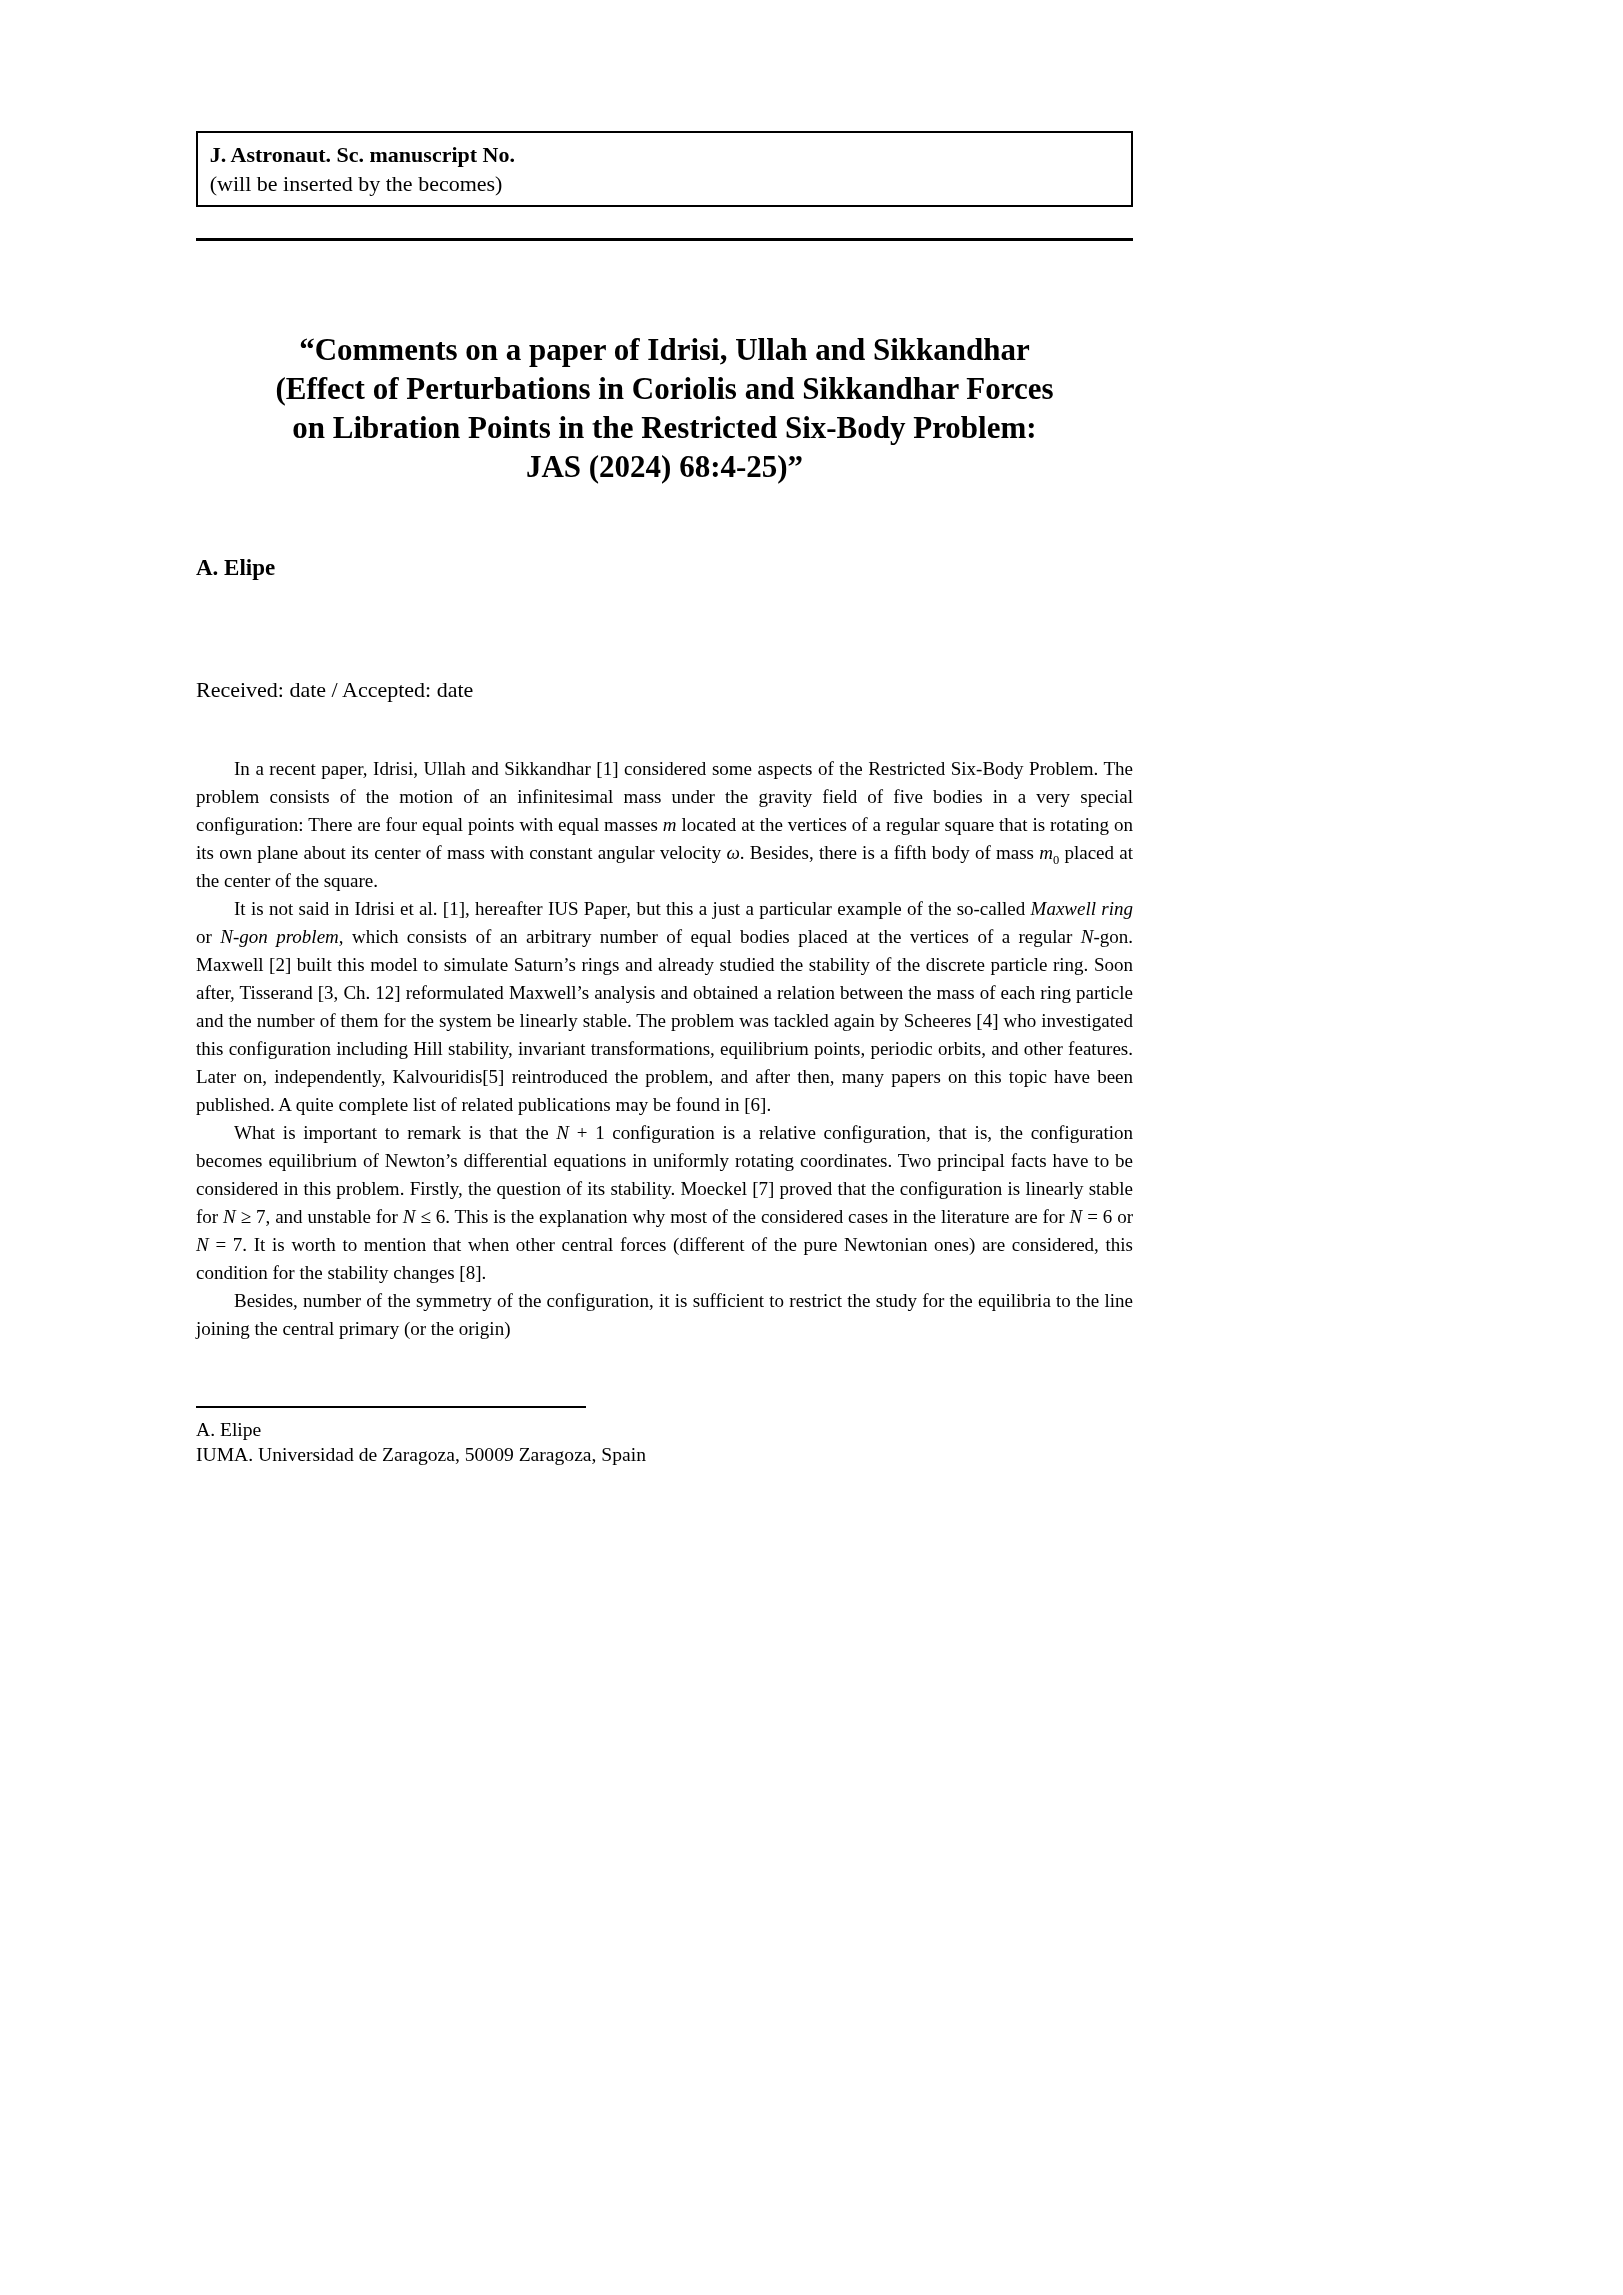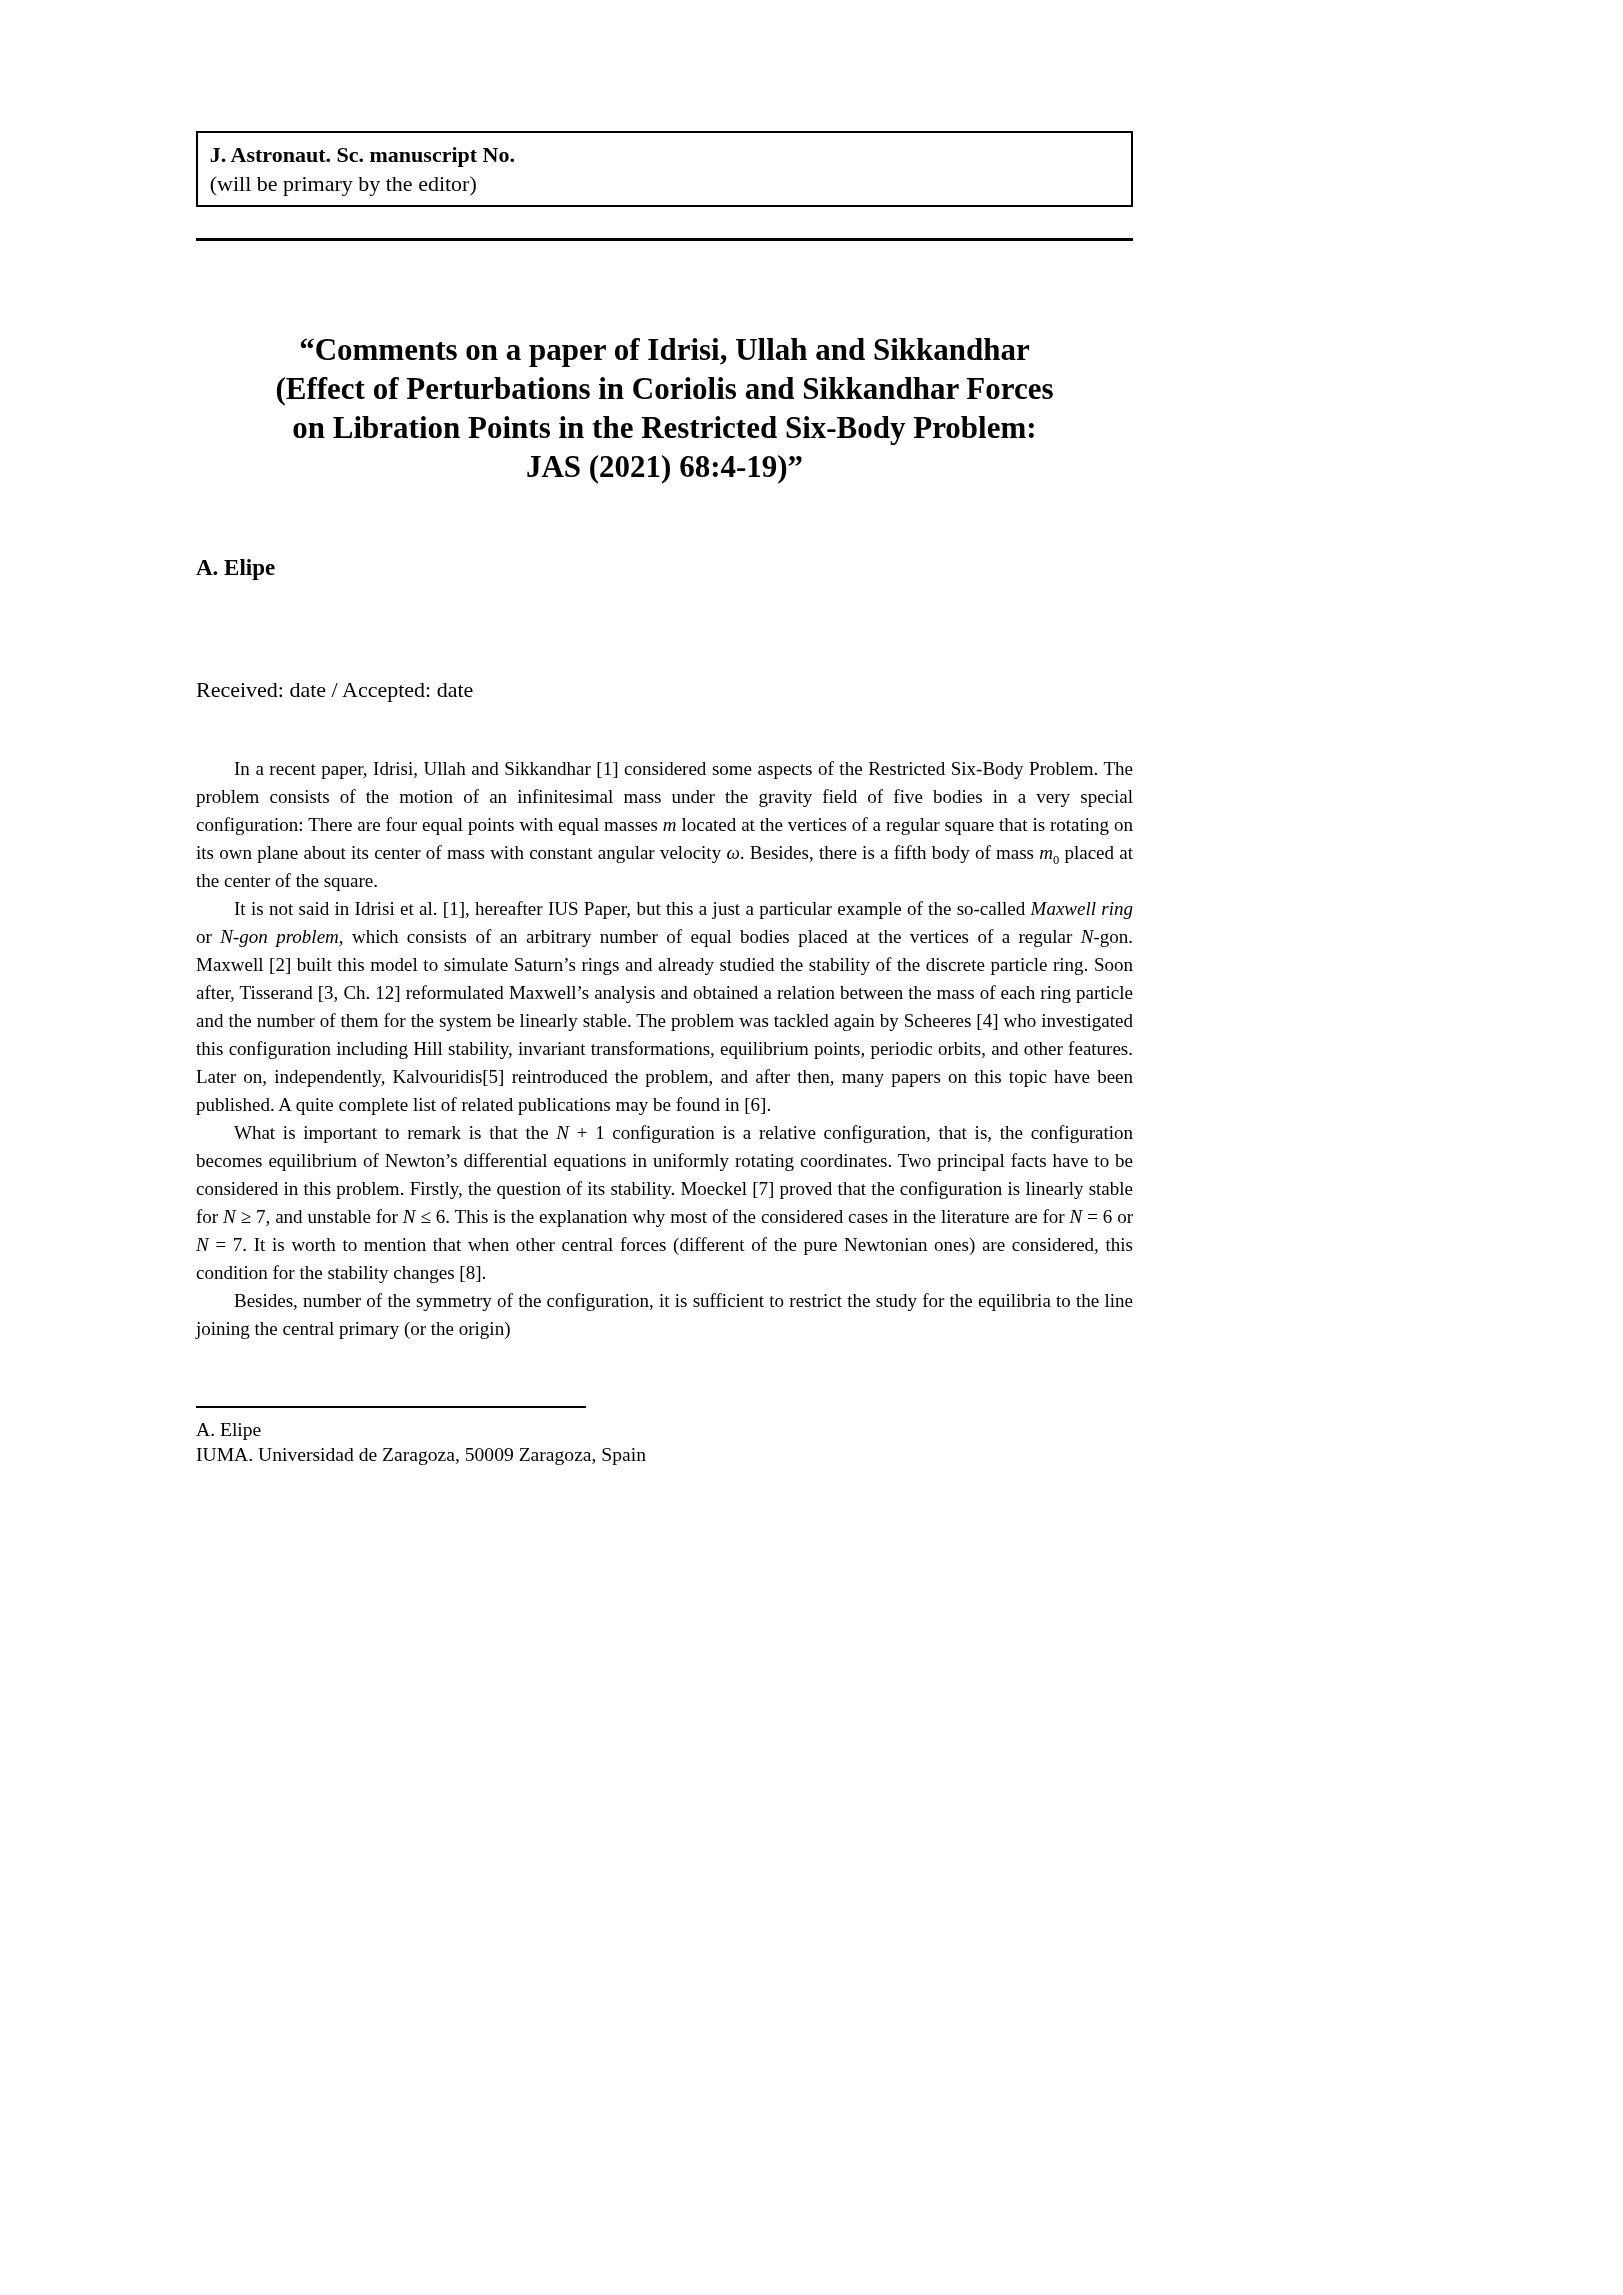--- a/index.html
+++ b/index.html
@@ -74,30 +74,30 @@
   }
 </style>
 </head>
 <body>
 
 <div class="page">
   <div class="content">
 
     <div class="header-box">
       <div class="hb-line1">J. Astronaut. Sc. manuscript No.</div>
-      <div class="hb-line2">(will be primary by the editor)</div>
+      <div class="hb-line2">(will be inserted by the becomes)</div>
     </div>
 
     <div class="top-rule"></div>
 
     <h1 class="title">
         <div>“Comments on a paper of Idrisi, Ullah and Sikkandhar</div>
         <div>(Effect of Perturbations in Coriolis and Sikkandhar Forces</div>
         <div>on Libration Points in the Restricted Six-Body Problem:</div>
-        <div>JAS (2021) 68:4-19)”</div>
+        <div>JAS (2024) 68:4-25)”</div>
       </h1>
 
     <div class="author">A. Elipe</div>
 
     <div class="dates">Received: date / Accepted: date</div>
 
     <div class="body">
         <p><span>In a recent paper, Idrisi, Ullah and Sikkandhar [1] considered some aspects of the Restricted Six-Body Problem. The problem consists of the motion of an infinitesimal mass under the gravity field of five bodies in a very special configuration: There are four equal points with equal masses </span><i>m</i><span> located at the vertices of a regular square that is rotating on its own plane about its center of mass with constant angular velocity </span><i>ω</i><span>. Besides, there is a fifth body of mass </span><i>m</i><sub>0</sub><span> placed at the center of the square.</span></p>
         <p><span>It is not said in Idrisi et al. [1], hereafter IUS Paper, but this a just a particular example of the so-called </span><i>Maxwell ring</i><span> or </span><i>N-gon problem</i><span>, which consists of an arbitrary number of equal bodies placed at the vertices of a regular </span><i>N</i><span>-gon. Maxwell [2] built this model to simulate Saturn’s rings and already studied the stability of the discrete particle ring. Soon after, Tisserand [3, Ch. 12] reformulated Maxwell’s analysis and obtained a relation between the mass of each ring particle and the number of them for the system be linearly stable. The problem was tackled again by Scheeres [4] who investigated this configuration including Hill stability, invariant transformations, equilibrium points, periodic orbits, and other features. Later on, independently, Kalvouridis[5] reintroduced the problem, and after then, many papers on this topic have been published. A quite complete list of related publications may be found in [6].</span></p>
         <p><span>What is important to remark is that the </span><i>N</i><span> + 1 configuration is a relative configuration, that is, the configuration becomes equilibrium of Newton’s differential equations in uniformly rotating coordinates. Two principal facts have to be considered in this problem. Firstly, the question of its stability. Moeckel [7] proved that the configuration is linearly stable for </span><i>N</i><span> ≥ 7, and unstable for </span><i>N</i><span> ≤ 6. This is the explanation why most of the considered cases in the literature are for </span><i>N</i><span> = 6 or </span><i>N</i><span> = 7. It is worth to mention that when other central forces (different of the pure Newtonian ones) are considered, this condition for the stability changes [8].</span></p>

